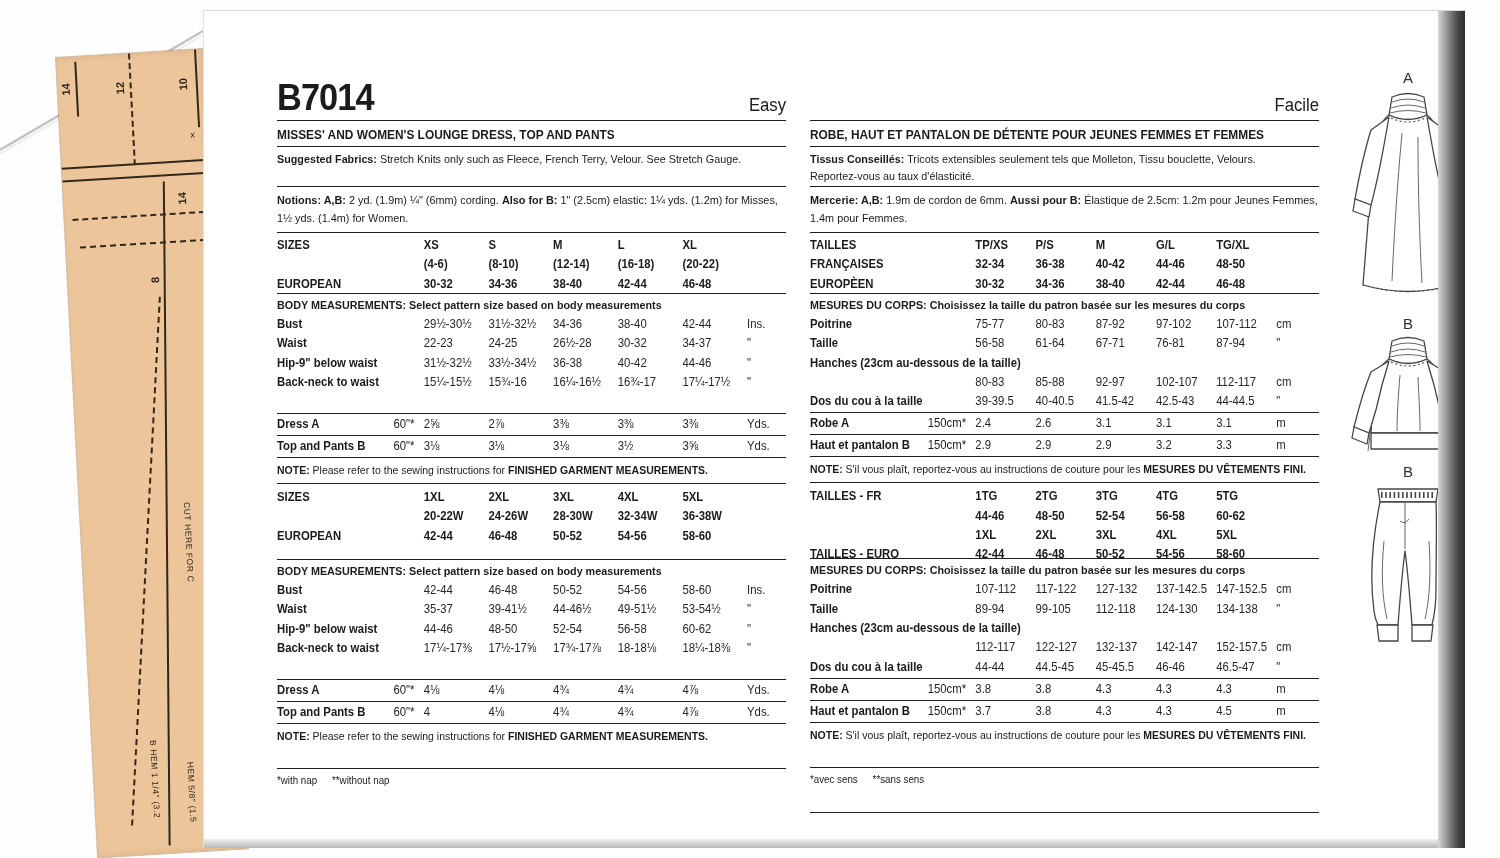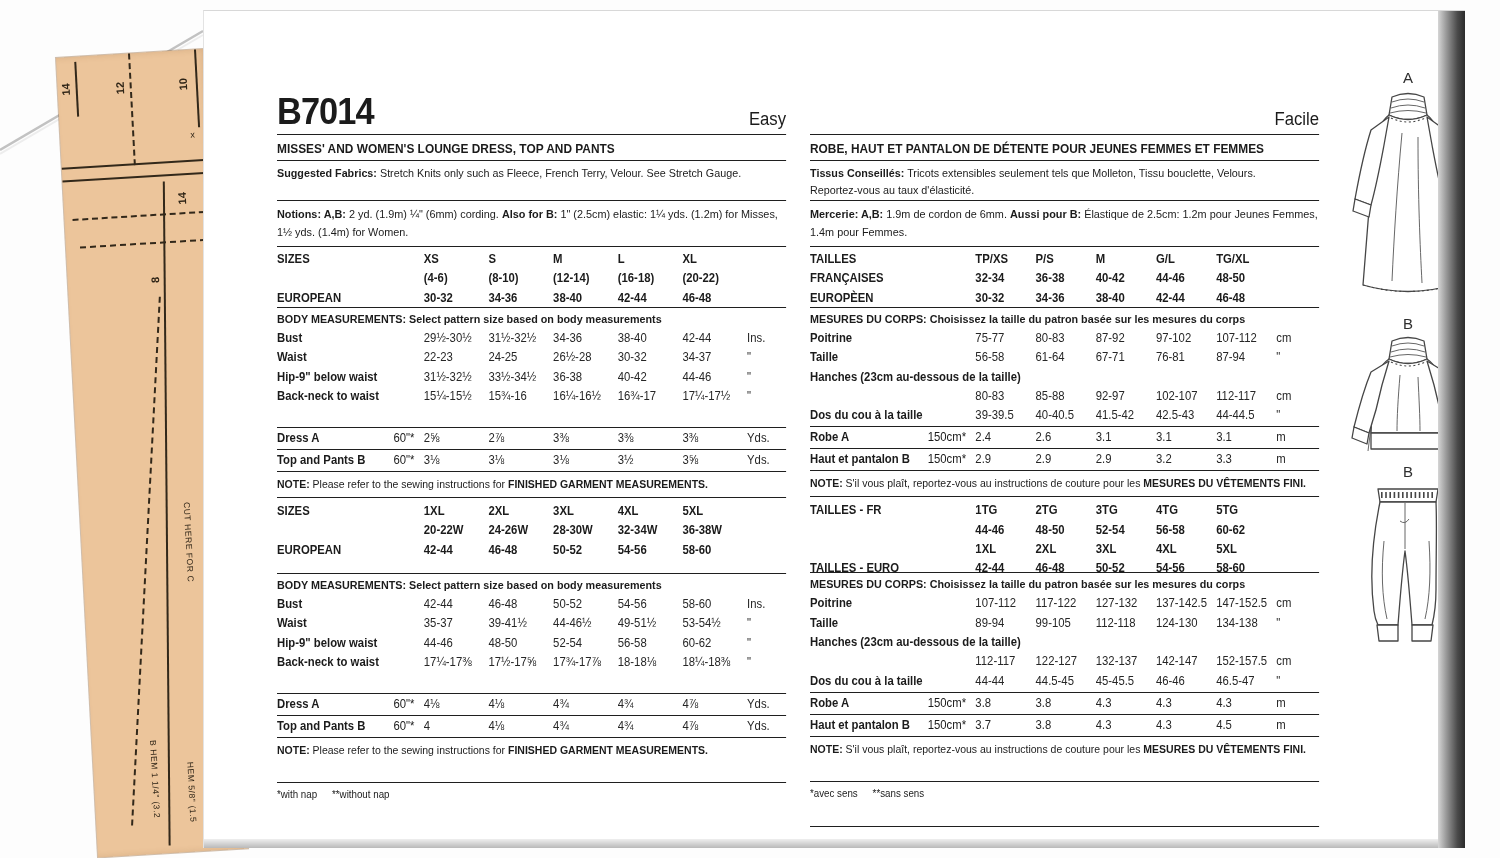--- a/index.html
+++ b/index.html
@@ -24,21 +24,21 @@
   .tx { font-size:9px; color:#2e2416; }
 
   
   .card { position:absolute; left:203px; top:10px; width:1262px; height:838px;
           background:#ffffff; z-index:2; border-top:1px solid #d8d8d8; border-left:1px solid #e3e3e3; }
   .edge-right { position:absolute; right:0; top:0; bottom:0; width:27px;
                 background:linear-gradient(90deg,#d6d6d6 0%,#9a9a9a 30%,#4a4a4a 72%,#2b2b2b 100%); }
   .edge-bottom { position:absolute; left:0; right:27px; bottom:0; height:9px;
                  background:linear-gradient(180deg,#efefef,#b9b9b9); }
 
-  .col { position:absolute; top:76px; }
+  .col { position:absolute; top:62px; }
   .col-en { left:73px; }
   .col-fr { left:606px; }
   .cond { width:548px; transform:scaleX(0.929); transform-origin:top left; }
 
   .b { font-weight:bold; }
   .hdr { position:relative; height:48px; border-bottom:1.5px solid #1f1f1f; }
   .code { position:absolute; left:0; bottom:1px; font-size:37px; font-weight:bold; letter-spacing:-1px; }
   .diff { position:absolute; right:0; bottom:4px; font-size:18px; }
   .ttl  { height:26px; line-height:27px; font-size:12.8px; font-weight:bold; border-bottom:1.5px solid #1f1f1f; }
   .fabrics { height:40px; padding-top:4px; font-size:11.6px; line-height:16.5px; border-bottom:1.5px solid #1f1f1f; }

